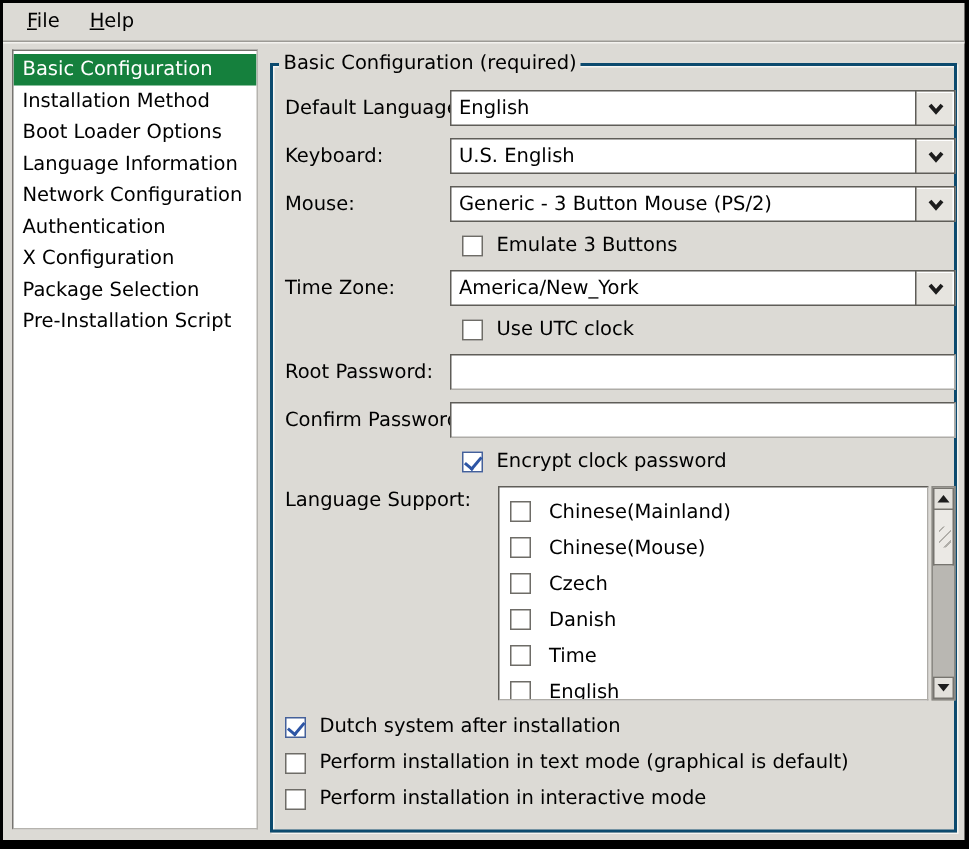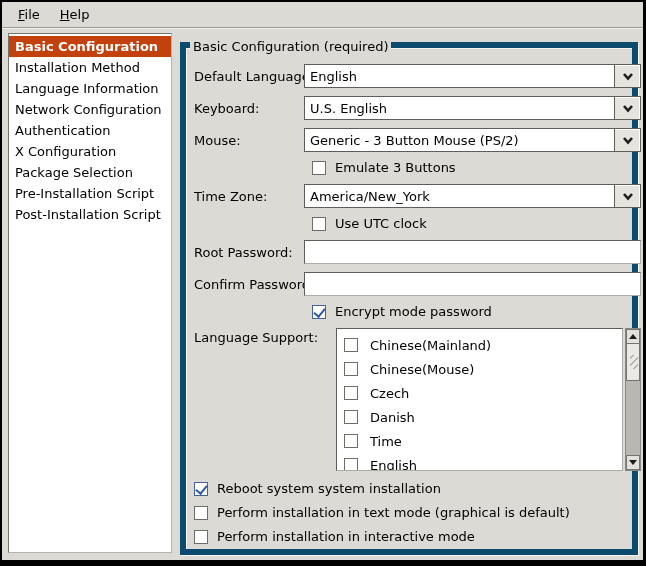--- a/index.html
+++ b/index.html
@@ -46,30 +46,29 @@
     overflow: hidden;
   }
   .side-item {
     height: 21px;
     line-height: 21px;
     padding-left: 6px;
     white-space: nowrap;
     cursor: default;
   }
   .side-item.selected {
-    background: #c2410c;
+    background: #15803d;
     color: #fff;
-    font-weight: bold;
   }
   
   .groupbox {
     position: absolute;
     left: 178px; top: 40px;
     width: 458px; height: 513px;
-    border: 6px solid #0c4a6e;
+    border: 2px solid #0c4a6e;
     box-shadow: 1px 1px 0 #f6f5f2 inset, 1px 1px 0 #f6f5f2;
   }
   .groupbox-title {
     position: absolute;
     top: -9px; left: 4px;
     background: #dcdad5;
     padding: 0 3px;
     white-space: nowrap;
   }
   .rows { padding: 16px 8px 0 8px; }
@@ -214,27 +213,27 @@
 <div class="window">
 
   <div class="menubar">
       <span class="menu-item"><u>F</u>ile</span>
       <span class="menu-item"><u>H</u>elp</span>
     </div>
 
   <div class="sidebar">
       <div class="side-item selected">Basic Configuration</div>
       <div class="side-item">Installation Method</div>
+      <div class="side-item">Boot Loader Options</div>
       <div class="side-item">Language Information</div>
       <div class="side-item">Network Configuration</div>
       <div class="side-item">Authentication</div>
       <div class="side-item">X Configuration</div>
       <div class="side-item">Package Selection</div>
       <div class="side-item">Pre-Installation Script</div>
-      <div class="side-item">Post-Installation Script</div>
     </div>
 
   <div class="groupbox">
     <div class="groupbox-title">Basic Configuration (required)</div>
 
     <div class="rows">
 
       <div class="row">
         <div class="flabel">Default Language:</div>
         <div class="ctrl">
@@ -310,21 +309,21 @@
 
       <div class="row">
         <div class="flabel">Confirm Password:</div>
         <div class="ctrl">
           <input class="entry" type="password" value="" style="">
         </div>
       </div>
 
       <div class="cbrow indent">
         <span class="cb checked"></span>
-        <span class="cb-label">Encrypt mode password</span>
+        <span class="cb-label">Encrypt clock password</span>
       </div>
 
       <div class="row top-align">
         <div class="flabel">Language Support:</div>
         <div class="ctrl">
           <div class="langlist-wrap">
             <div class="langlist">
                 <div class="lang-row">
                   <span class="cb"></span>
                   <span class="cb-label">Chinese(Mainland)</span>
@@ -360,21 +359,21 @@
                 <span class="arrow-down"></span>
               </div>
             </div>
           </div>
         </div>
       </div>
 
       <div class="bottom-opts">
           <div class="cbrow">
             <span class="cb checked"></span>
-            <span class="cb-label">Reboot system system installation</span>
+            <span class="cb-label">Dutch system after installation</span>
           </div>
           <div class="cbrow">
             <span class="cb"></span>
             <span class="cb-label">Perform installation in text mode (graphical is default)</span>
           </div>
           <div class="cbrow">
             <span class="cb"></span>
             <span class="cb-label">Perform installation in interactive mode</span>
           </div>
         </div>

